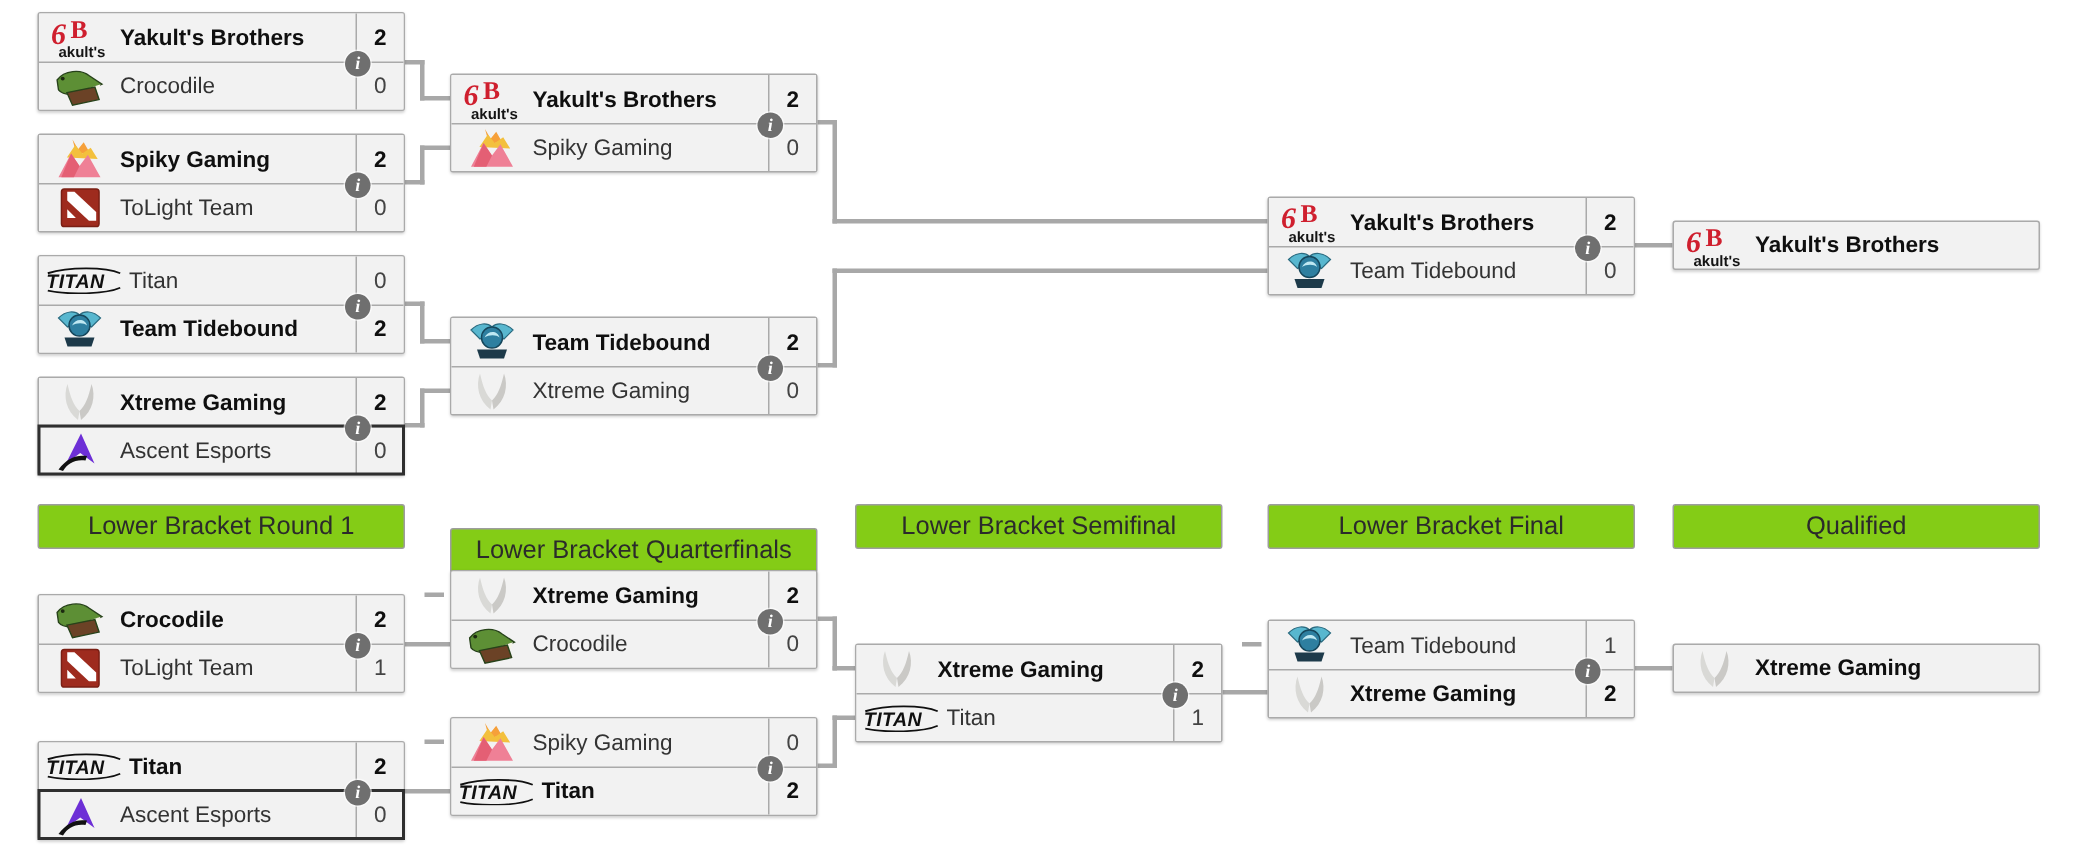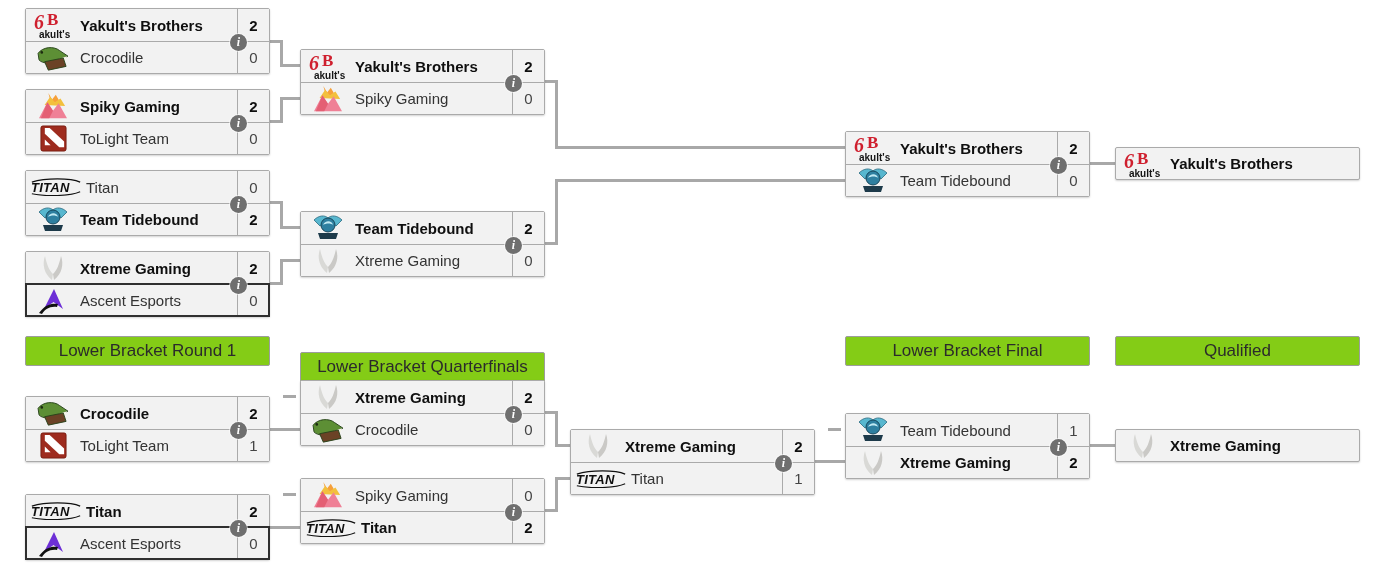--- a/index.html
+++ b/index.html
@@ -250,20 +250,21 @@
     <span class="logo">
         <svg width="38" height="30">
           <use href="#sym-yakult"></use>
         </svg>
       </span>
     <span class="name">Yakult's Brothers</span>
   </div>
 
   <div class="hdr" style="left:25px;top:336px">Lower Bracket Round 1</div>
   <div class="hdr" style="left:300px;top:352px">Lower Bracket Quarterfinals</div>
+  <div class="hdr" style="left:570px;top:336px">Lower Bracket Semifinal</div>
   <div class="hdr" style="left:1115px;top:336px">Qualified</div>
   <div class="hdr" style="left:845px;top:336px">Lower Bracket Final</div>
 
   <div class="match" style="left:25px;top:396px">
     <div class="row winner">
       <span class="logo">
           <svg width="36" height="28">
             <use href="#sym-croc"></use>
           </svg>
         </span>

